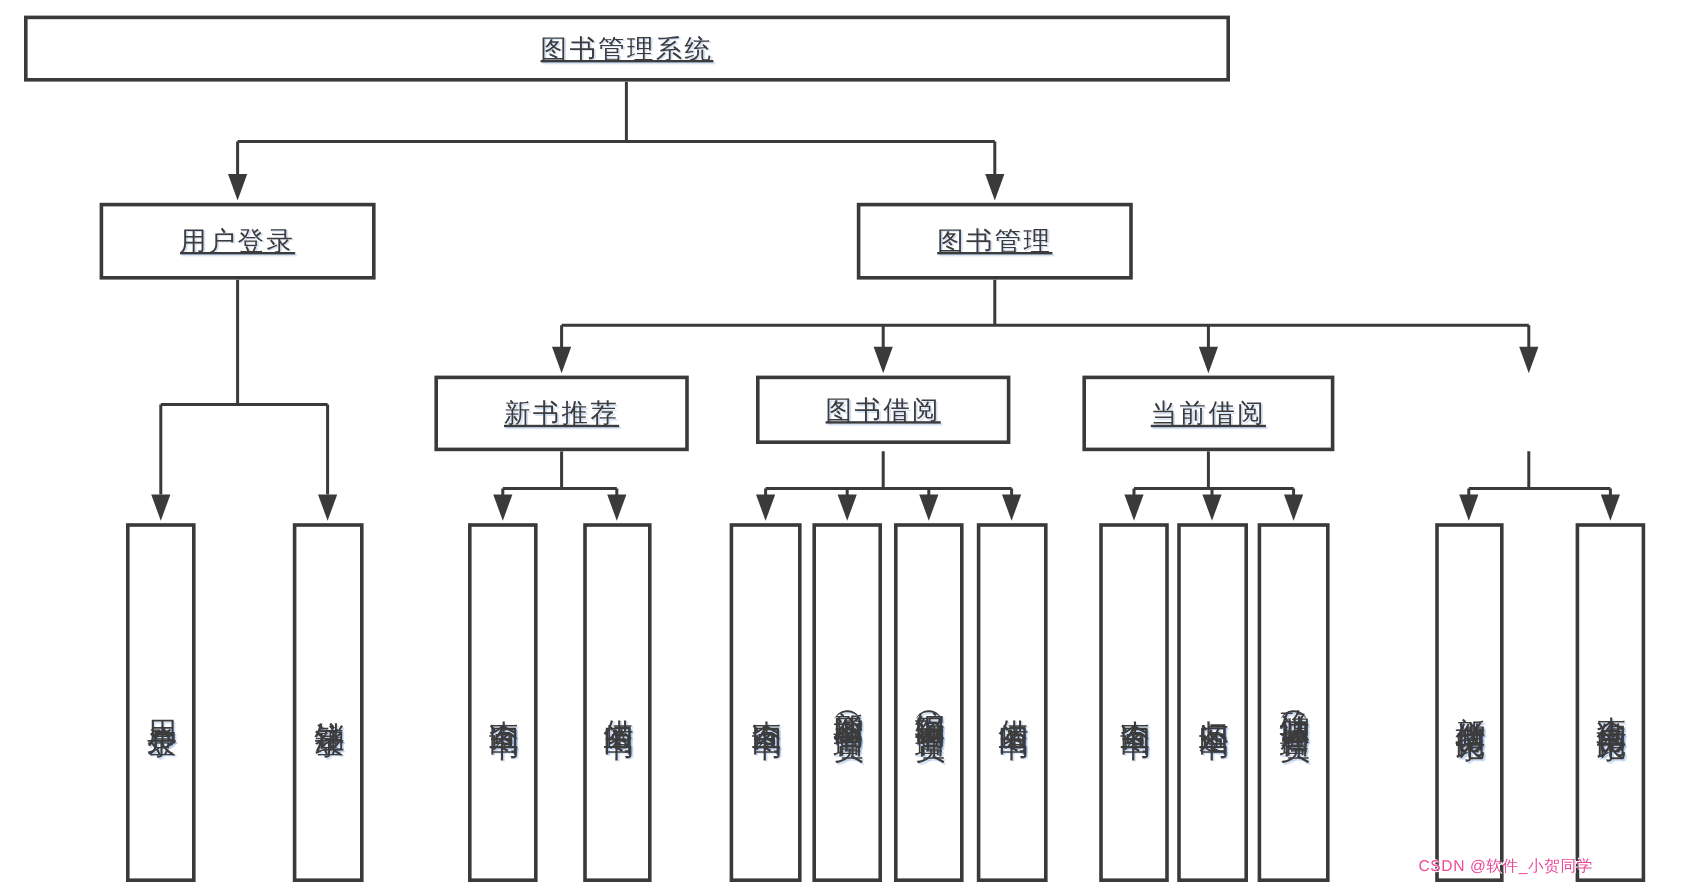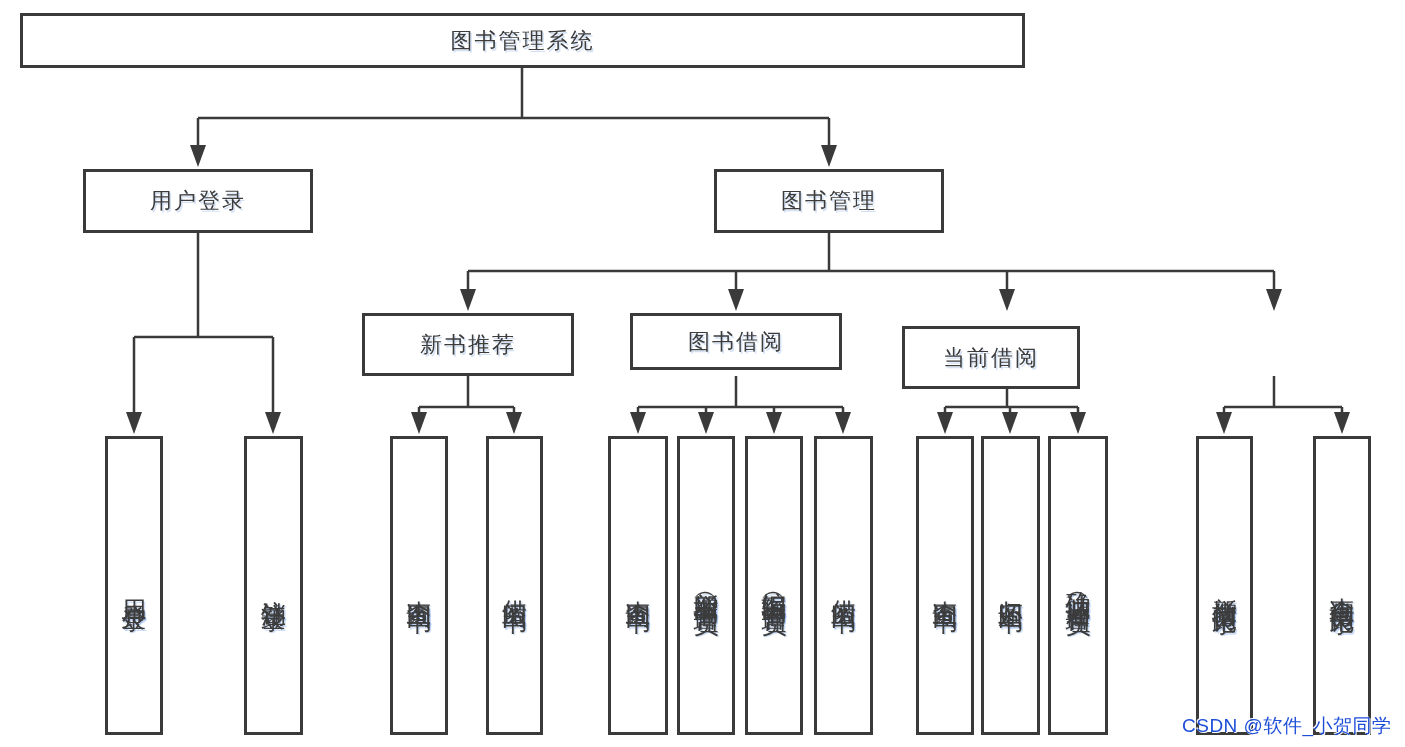--- a/index.html
+++ b/index.html
@@ -24,38 +24,39 @@
     display: flex;
     align-items: center;
     justify-content: center;
     color: #3c3c3c;
     text-shadow: 1.5px 1.5px 0 rgba(110, 155, 230, 0.30);
   }
   .hbox {
     font-size: 22px;
     letter-spacing: 2px;
     white-space: nowrap;
+    text-decoration: underline;
   }
   .vbox {
     height: 299px;
     font-size: 25px;
   }
   .vbox span {
     writing-mode: vertical-rl;
     text-orientation: mixed;
     letter-spacing: 3px;
     line-height: 1;
   }
   #watermark {
     position: absolute;
     left: 1182px;
     top: 713px;
     width: 215px;
-    font-size: 19px;
-    color: #1d4ed8;
+    font-size: 13px;
+    color: #ec4899;
     white-space: nowrap;
     text-shadow: 1px 1px 0 #ffffff, -1px -1px 0 #ffffff;
     letter-spacing: 0.5px;
   }
 </style>
 </head>
 <body>
 
 <div id="stage">
 
@@ -91,21 +92,21 @@
     </g>
   </svg>
 
   <div class="node hbox" style="left:20px; top:13px; width:1005px; height:55px;">图书管理系统</div>
 
   <div class="node hbox" style="left:83px; top:169px; width:230px; height:64px;">用户登录</div>
   <div class="node hbox" style="left:714px; top:169px; width:230px; height:64px;">图书管理</div>
 
   <div class="node hbox" style="left:362px; top:313px; width:212px; height:63px;">新书推荐</div>
   <div class="node hbox" style="left:630px; top:313px; width:212px; height:57px;">图书借阅</div>
-  <div class="node hbox" style="left:902px; top:326px; width:178px; height:63px;">当前借阅</div>
+  <div class="node hbox" style="left:902px; top:313px; width:210px; height:63px;">当前借阅</div>
 
   <div class="node vbox" style="left:105px; top:436px; width:58px;">
     <span>用户登录</span>
   </div>
   <div class="node vbox" style="left:244px; top:436px; width:59px;">
     <span>注销登录</span>
   </div>
 
   <div class="node vbox" style="left:390px; top:436px; width:58px;">
     <span>查询图书</span>

